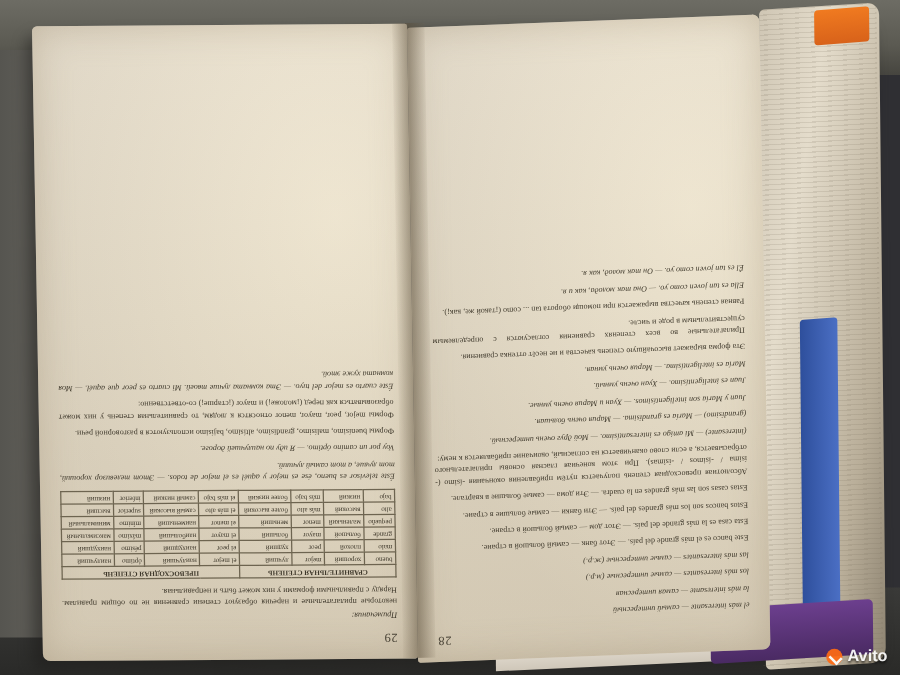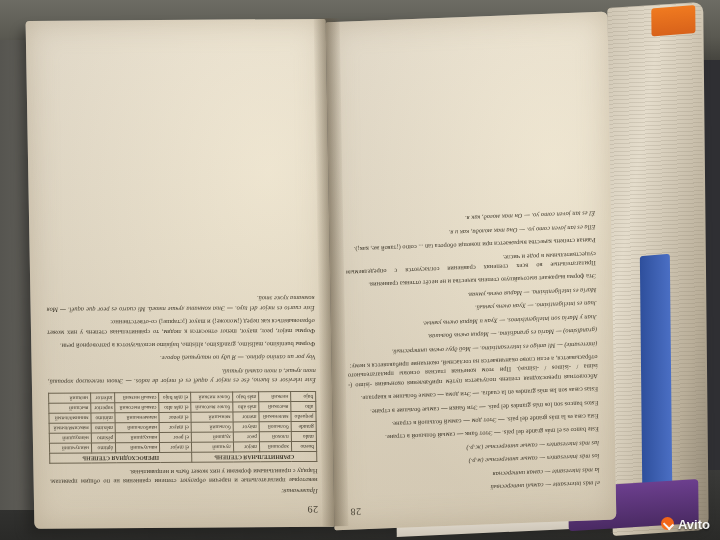--- a/index.html
+++ b/index.html
@@ -121,21 +121,21 @@
     line-height:7px;
   }
   table.cmp th,table.cmp td{
     border:1px solid #6d6450;padding:1px 2px;vertical-align:top;
   }
   table.cmp th{font-weight:bold;text-align:center;}
 
   
   .wm{
     position:absolute;right:10px;bottom:8px;
-    display:flex;align-items:flex-start;gap:4px;
+    display:flex;align-items:flex-end;gap:4px;
     color:#ffffff;opacity:.92;
     font-family:"Liberation Sans", sans-serif;font-size:13px;font-weight:bold;
     text-shadow:0 1px 2px rgba(0,0,0,.7);
   }
   .wm .dot{
     width:13px;height:13px;border-radius:50%;
     background:#ff6a13;display:inline-block;position:relative;
   }
   .wm .dot::after{
     content:"";position:absolute;left:4px;top:3px;width:5px;height:7px;

